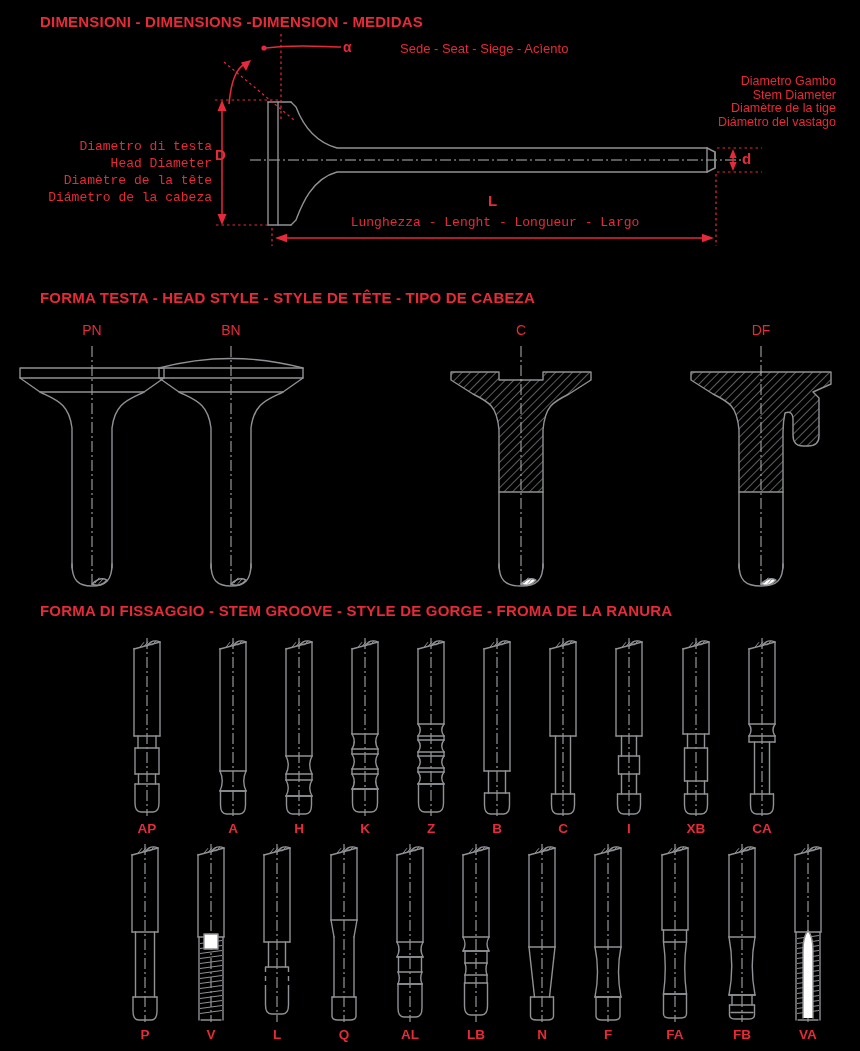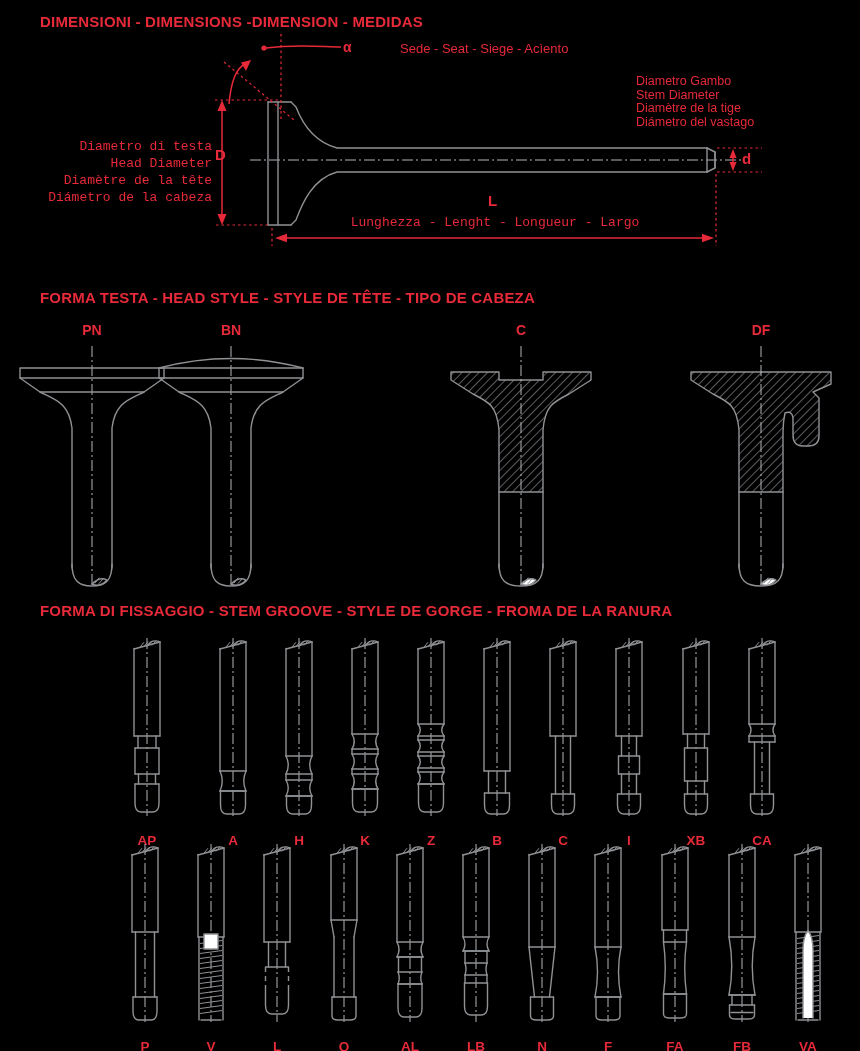--- a/index.html
+++ b/index.html
@@ -1,36 +1,36 @@
 <!DOCTYPE html>
 <html><head>
 <meta charset="utf-8">
 <style>
   html,body{margin:0;padding:0;background:#fff;}
   .page{position:relative;width:860px;height:1051px;background:#000000;overflow:hidden;
         font-family:"Liberation Sans","DejaVu Sans",sans-serif;}
   .sec-title{position:absolute;font-size:15px;font-weight:bold;color:#e62a39;letter-spacing:.2px;white-space:nowrap;}
   .lbl{position:absolute;color:#e62a39;font-size:13px;white-space:nowrap;}
   .lbl.bold{font-weight:bold;font-size:15px;}
-  .rblock{text-align:left;line-height:13.5px;font-size:12.5px;}
+  .rblock{text-align:right;line-height:13.5px;font-size:12.5px;}
   .lblock{text-align:right;line-height:17px;}
   .rblock span,.lblock span{display:block;}
   .cblock{text-align:center;font-family:Liberation Mono, monospace;}
   svg{display:block;}
   .g{stroke:#8f9194;stroke-width:1.4;fill:none;stroke-linecap:round;stroke-linejoin:round;}
   .gt{stroke:#8f9194;stroke-width:1;fill:none;}
   .gd{stroke:#8f9194;stroke-width:1.4;fill:none;stroke-dasharray:5 4;}
   .cl{stroke:#b3b5b8;stroke-width:1;fill:none;stroke-dasharray:11 3 2 3;}
   .red{stroke:#e62a39;stroke-width:1.5;fill:none;}
   .reddot{stroke:#e62a39;stroke-width:1.2;fill:none;stroke-dasharray:2.5 3;}
   .redf{fill:#e62a39;stroke:none;}
   .hcol{position:absolute;top:322px;width:160px;display:flex;flex-direction:column;align-items:center;}
-  .hlabel{height:20px;font-weight:bold;font-size:14px;color:#e62a39;text-align:center;}
+  .hlabel{height:20px;font-weight:normal;font-size:14px;color:#e62a39;text-align:center;}
   .stemrow{position:absolute;left:0;width:860px;}
-  .scol{position:absolute;top:0;width:54px;display:flex;flex-direction:column;align-items:center;gap:12px;}
+  .scol{position:absolute;top:0;width:54px;display:flex;flex-direction:column;align-items:center;}
   .slabel{margin-top:3px;font-weight:bold;font-size:13.5px;color:#e62a39;text-align:center;}
 </style>
 </head>
 <body>
 
 <div class="page">
 
   <div class="sec-title" style="left:40px;top:13px;">DIMENSIONI - DIMENSIONS -DIMENSION - MEDIDAS</div>
 
   <svg style="position:absolute;left:0;top:28px;" width="860" height="235" viewBox="0 0 860 235">

